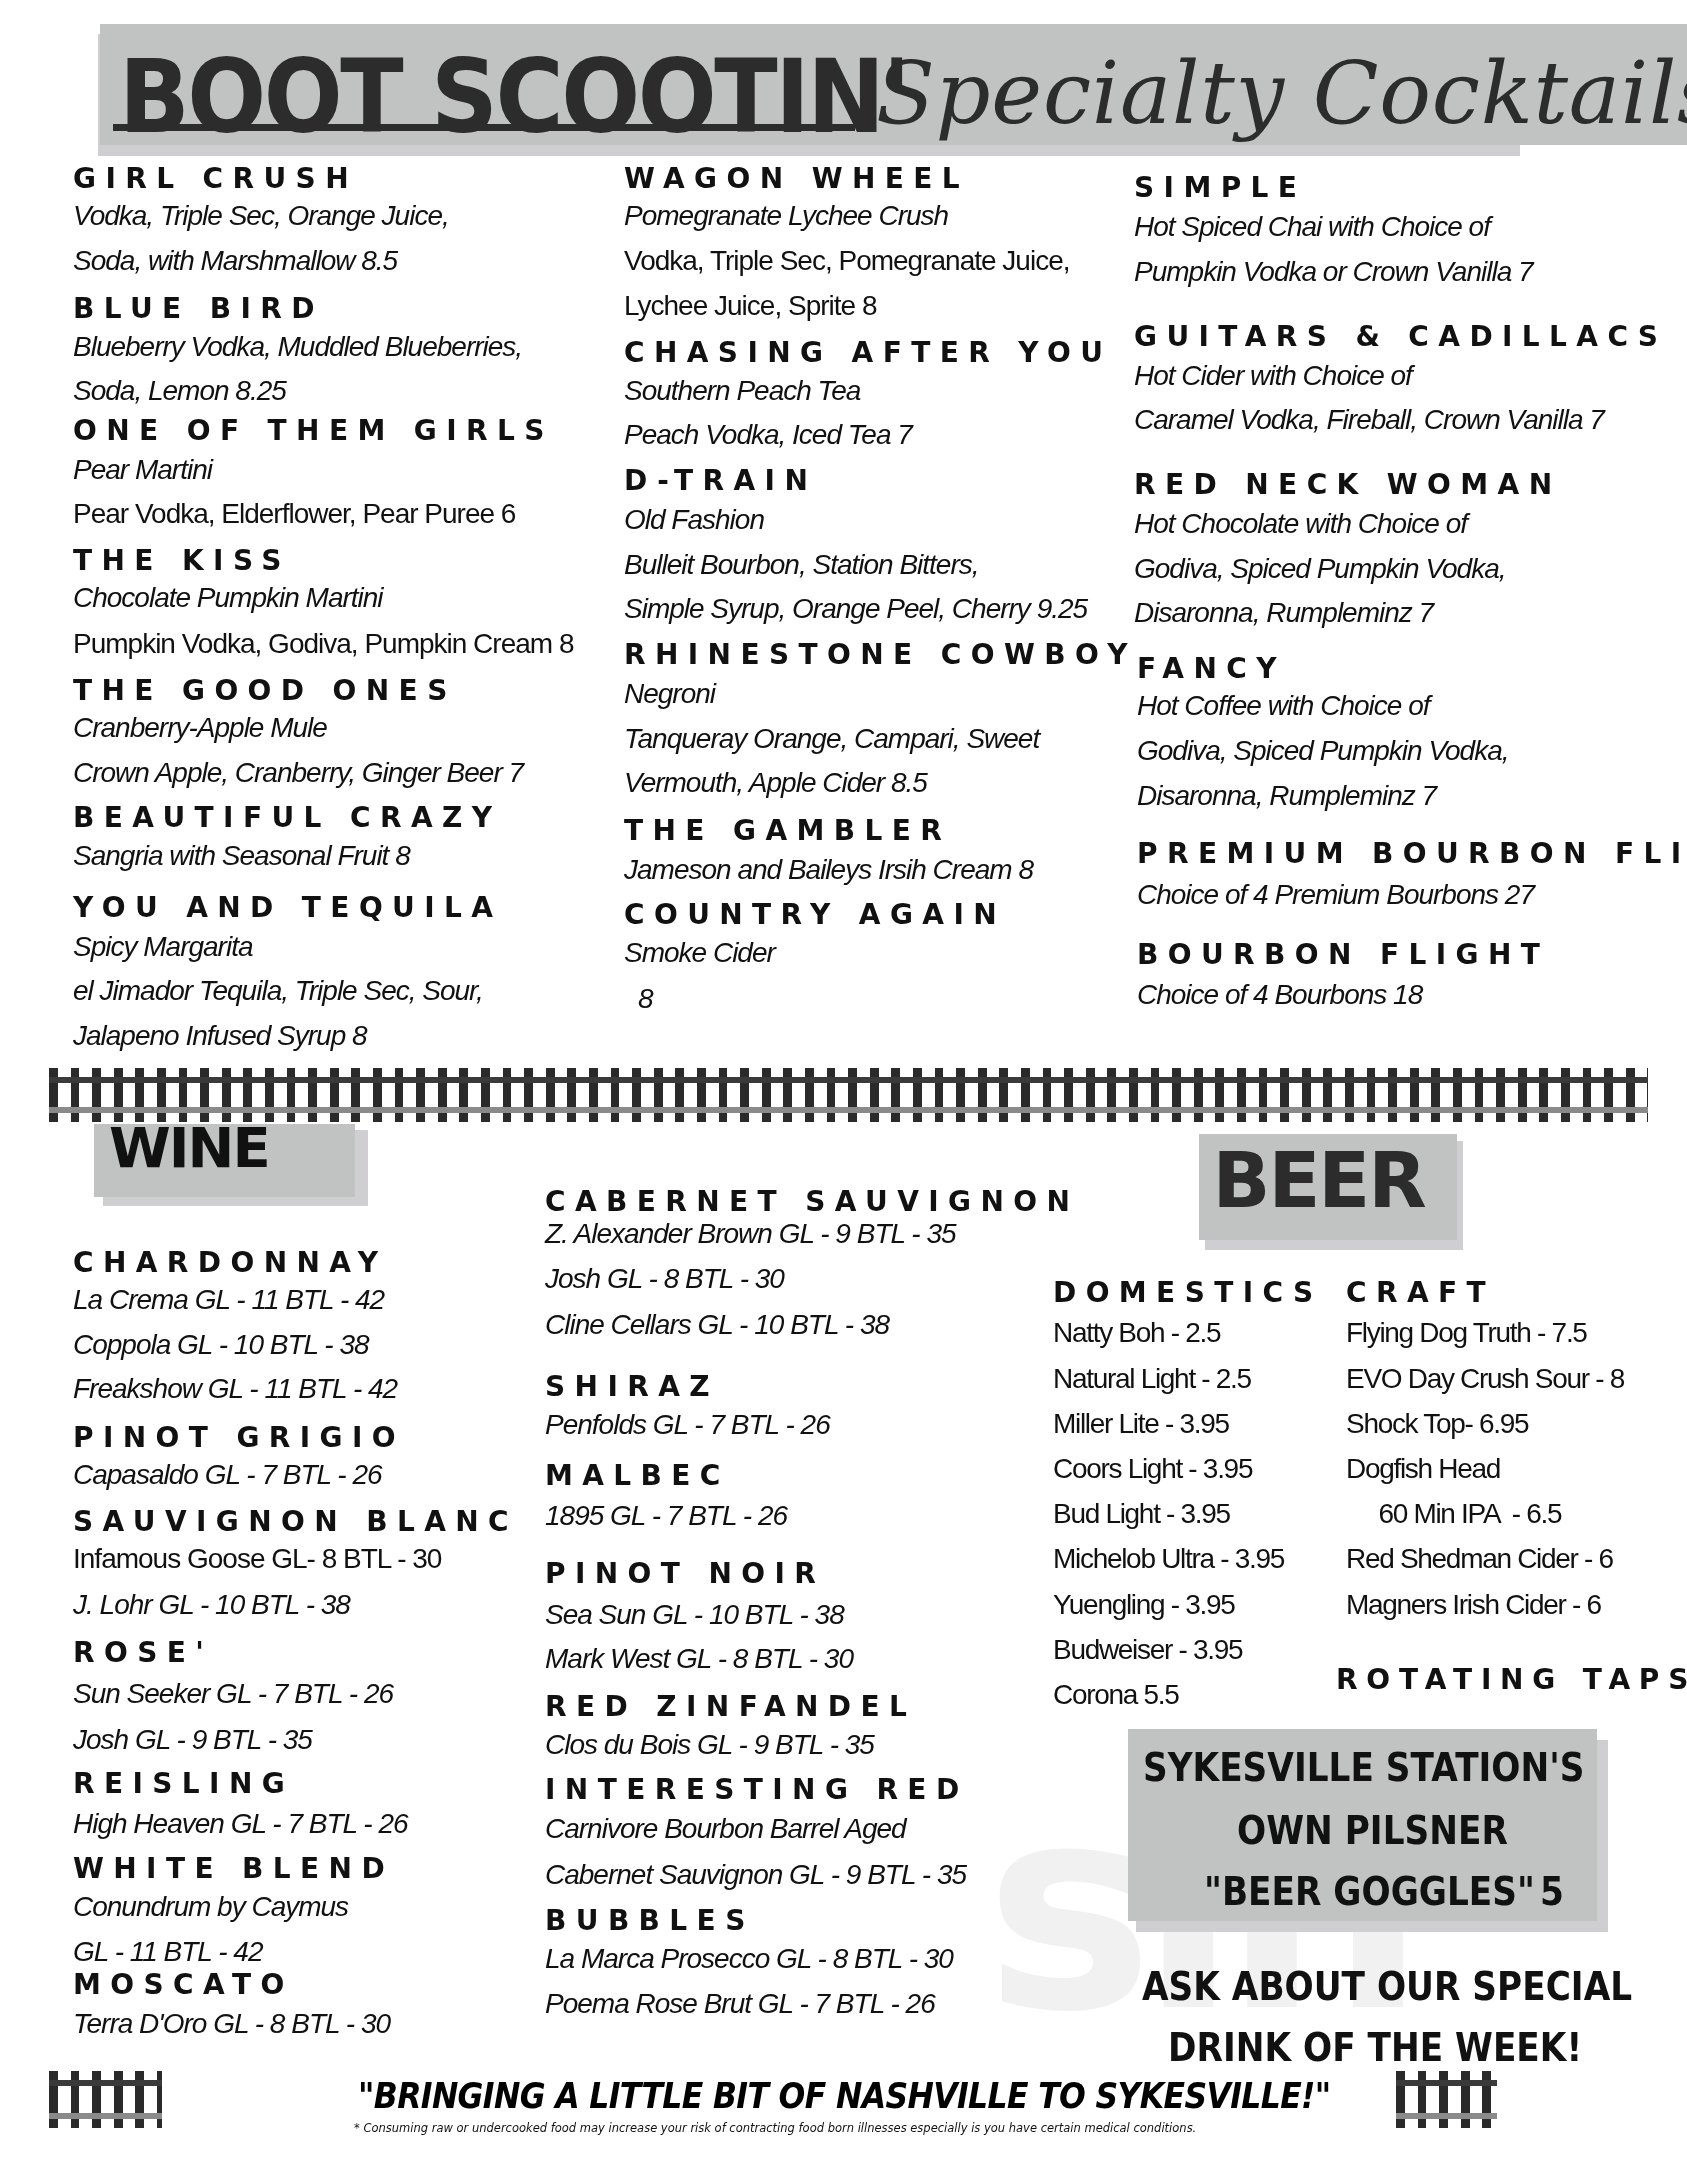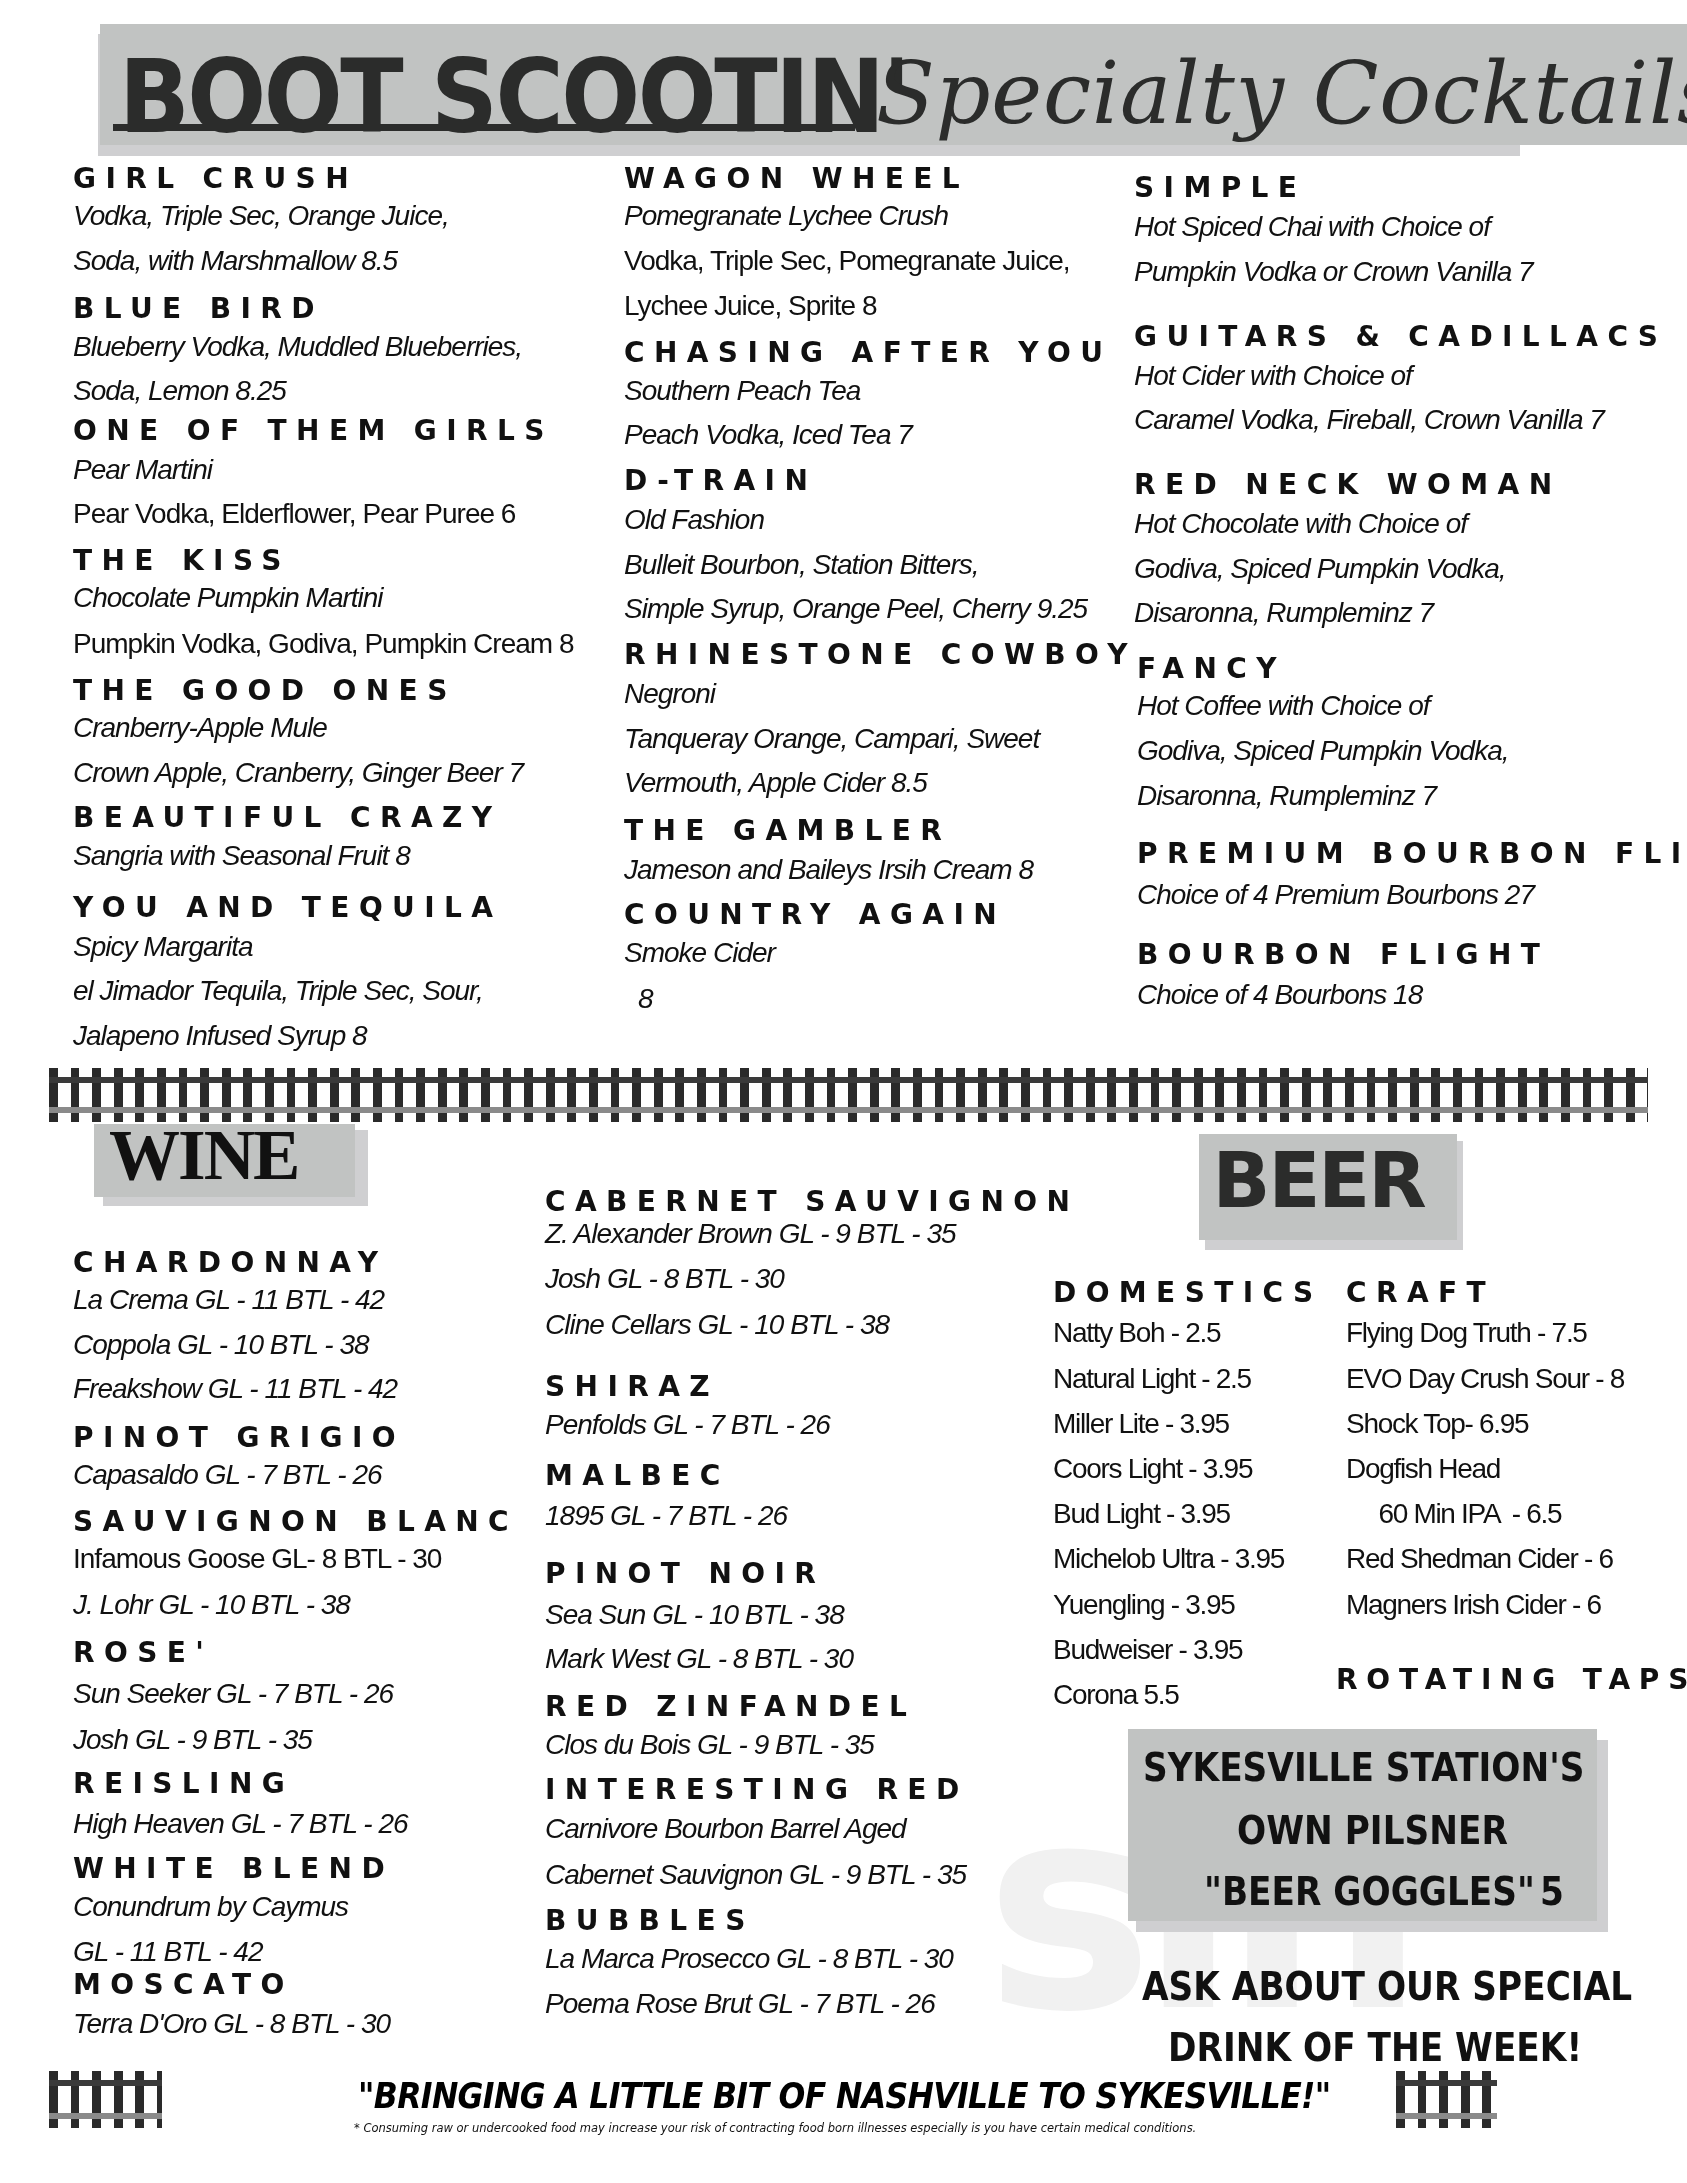--- a/index.html
+++ b/index.html
@@ -168,21 +168,21 @@
   <div class="abs line" style="left:1137px; top:881px;">Choice of 4 Premium Bourbons   27</div>
 
   <div class="abs head" style="left:1137px; top:941px;">BOURBON FLIGHT</div>
   <div class="abs line" style="left:1137px; top:981px;">Choice of 4 Bourbons   18</div>
 </div>
 
 <div class="track" style="left:49px; top:1068px; width:1599px; height:54px;"></div>
 
 <div class="abs banner-shadow" style="left:103px; top:1130px; width:265px; height:76px;"></div>
 <div class="abs banner" style="left:94px; top:1124px; width:261px; height:73px;">
-  <div class="abs section-title" style="left:15px; top:-4px; font-size:71px;font-family:Liberation Serif, serif;">WINE</div>
+  <div class="abs section-title" style="left:15px; top:-4px; font-size:56px;">WINE</div>
 </div>
 
 <div>
   <div class="abs head" style="left:73px; top:1249px;">CHARDONNAY</div>
   <div class="abs line" style="left:73px; top:1286px;">La Crema   GL - 11   BTL - 42</div>
   <div class="abs line" style="left:73px; top:1331px;">Coppola   GL - 10  BTL - 38</div>
   <div class="abs line" style="left:73px; top:1375px;">Freakshow   GL - 11   BTL - 42</div>
 
   <div class="abs head" style="left:73px; top:1424px;">PINOT GRIGIO</div>
   <div class="abs line" style="left:73px; top:1461px;">Capasaldo   GL - 7  BTL - 26</div>

